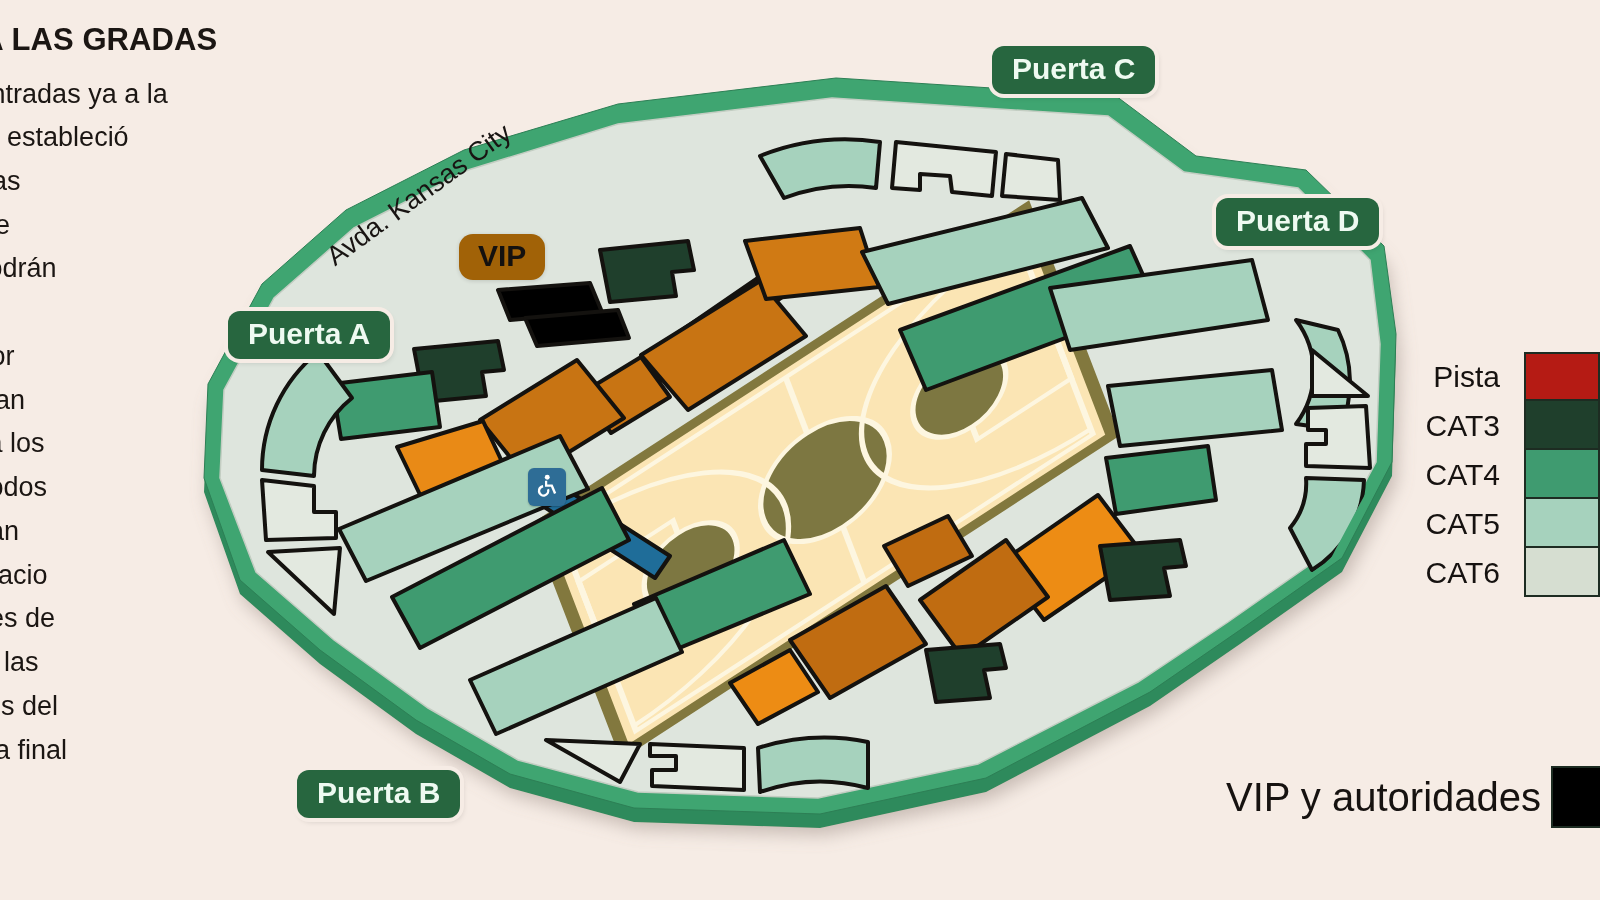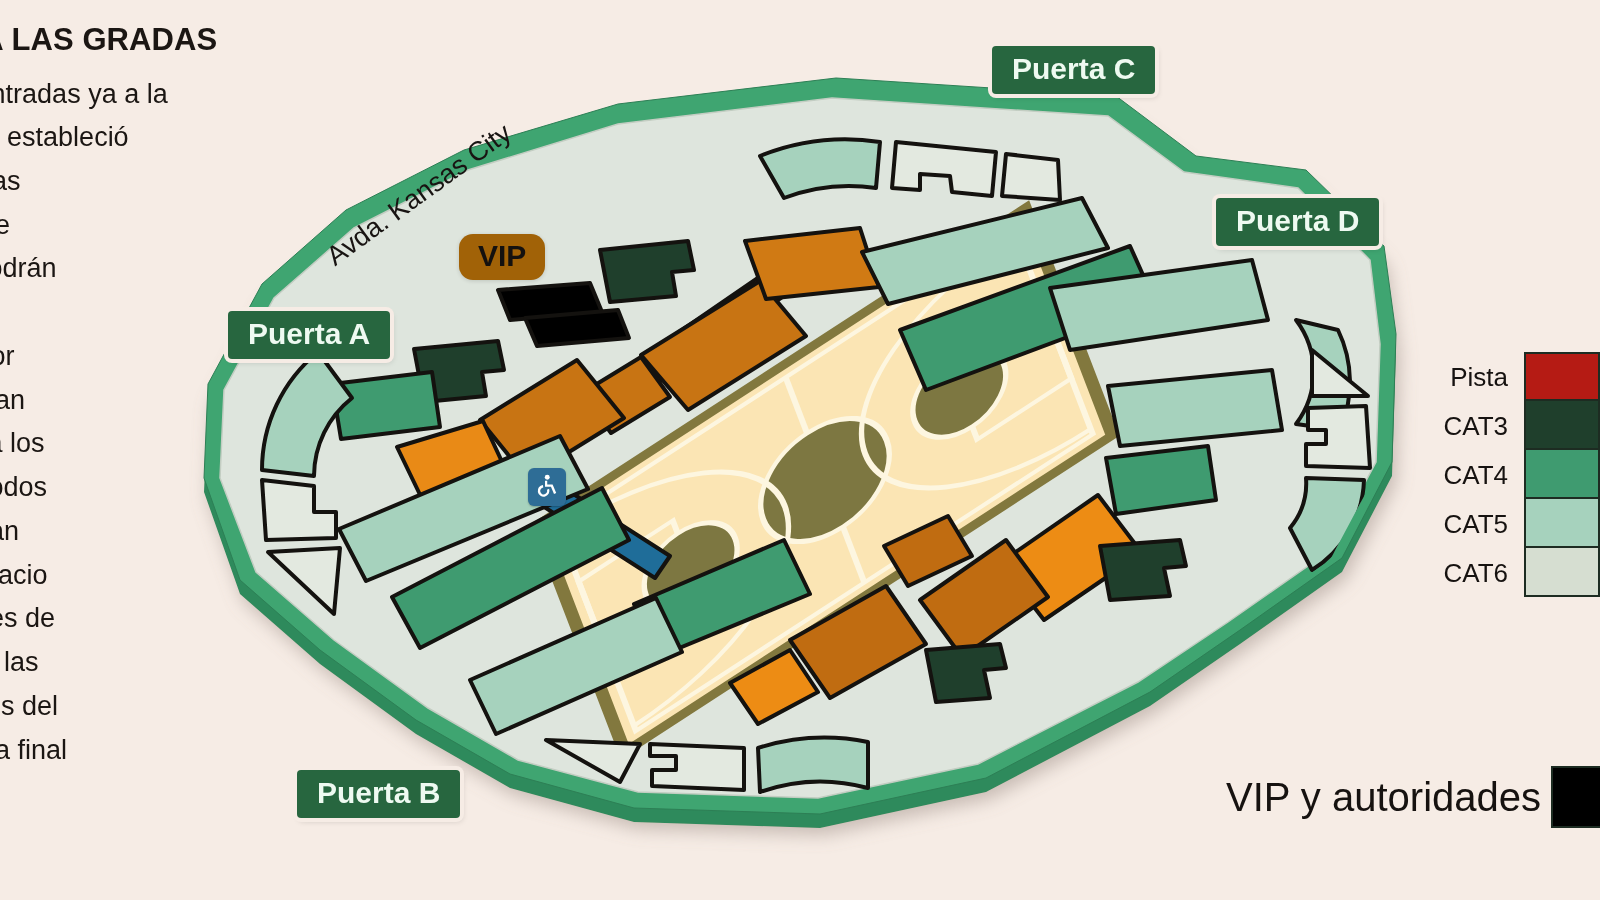--- a/index.html
+++ b/index.html
@@ -30,21 +30,21 @@
   #map{position:absolute;left:0;top:0;}
 
   
   .gate{
     position:absolute;
     background:#27663f;
     color:#eefaf1;
     font-weight:700;
     font-size:30px;
     padding:7px 20px 9px;
-    border-radius:4px;
+    border-radius:12px;
     box-shadow:0 0 0 4px #f6ece5, 2px 3px 6px rgba(0,0,0,.18);
     white-space:nowrap;
     line-height:1.05;
   }
   #gate-a{left:228px;top:311px;}
   #gate-b{left:297px;top:770px;}
   #gate-c{left:992px;top:46px;}
   #gate-d{left:1216px;top:198px;}
 
   #vip-tag{
@@ -73,22 +73,22 @@
   }
   #access-icon svg{width:28px;height:28px;display:block;}
 
   
   #legend{position:absolute;left:1410px;top:352px;width:190px;}
   .legend-row{
     display:flex;align-items:center;justify-content:flex-end;
     height:49px;
   }
   .legend-label{
-    font-size:26px;color:#161210;white-space:nowrap;
-    padding-right:16px;line-height:1;
+    font-size:30px;color:#161210;white-space:nowrap;
+    padding-right:24px;line-height:1;
   }
   .legend-swatch{
     width:76px;height:49px;border:2px solid #1d2c22;
     box-sizing:border-box;flex:0 0 auto;margin-left:0;
   }
   .legend-row + .legend-row .legend-swatch{border-top:none;}
   #legend-vip{
     position:absolute;left:1226px;top:766px;
     display:flex;align-items:center;
   }

